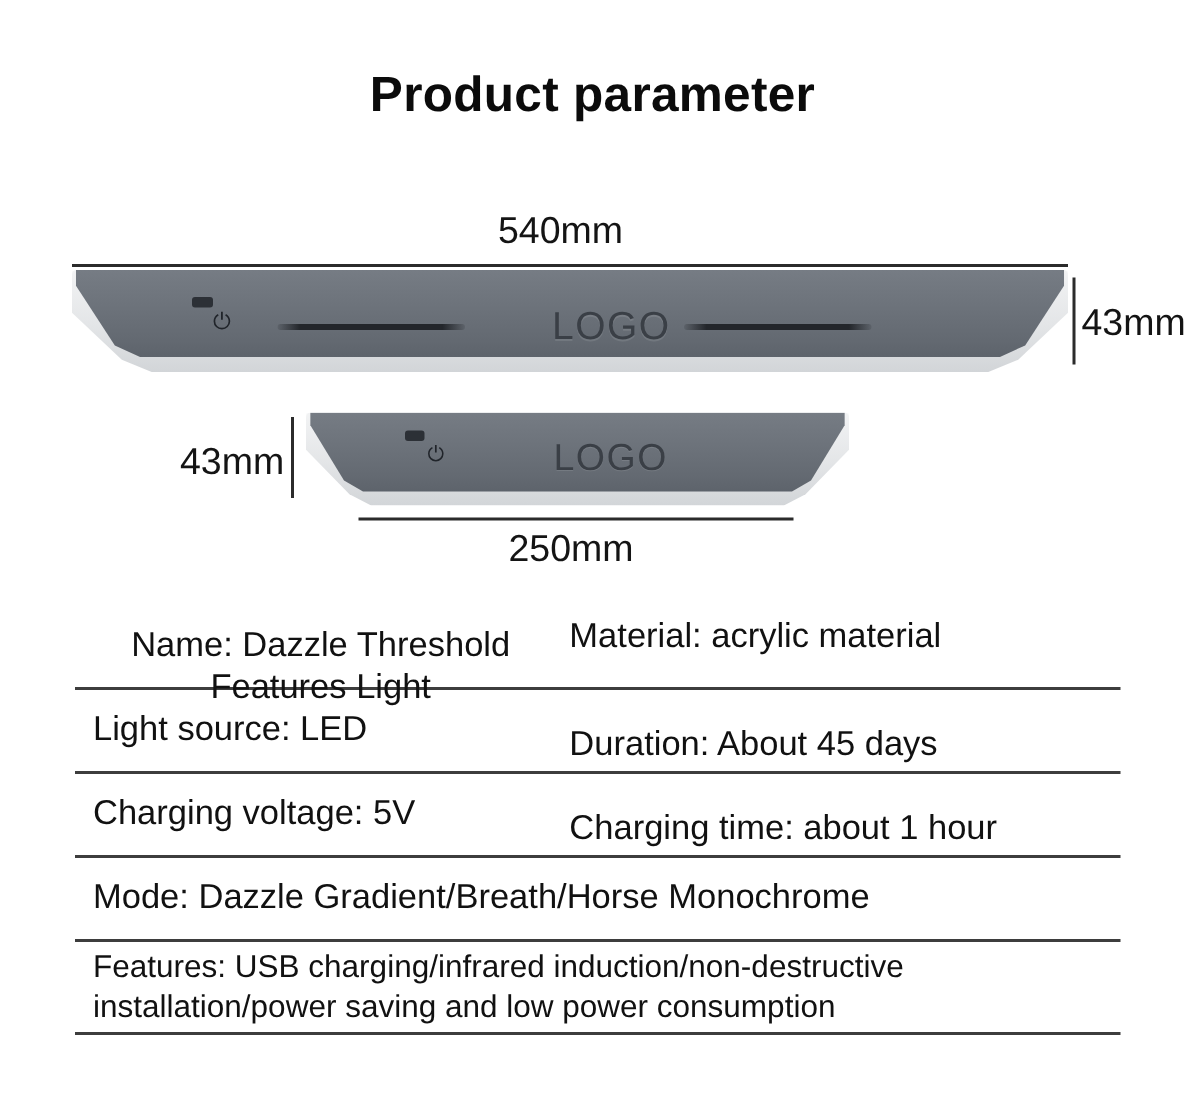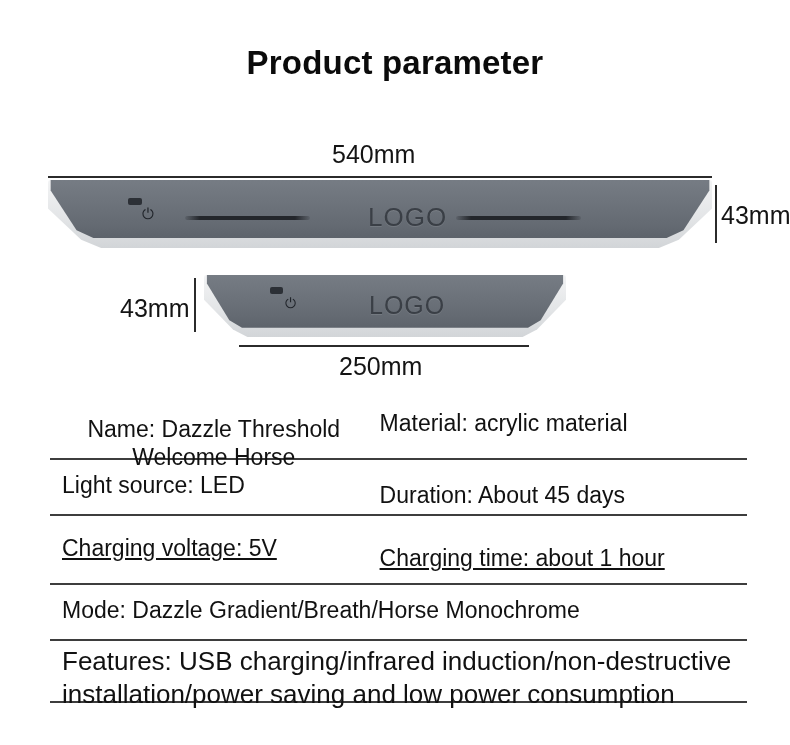--- a/index.html
+++ b/index.html
@@ -144,26 +144,26 @@
   }
   .cell-a { width: 47%; justify-content: center; text-align: center; }
   .cell-b { width: 53%; justify-content: flex-start; text-align: center; }
   .cell-left { width: 47%; justify-content: flex-start; text-align: left; padding-left: 12px;}
   .cell-right { width: 53%; justify-content: flex-start; text-align: right; margin-top: 20px; }
   .cell-full { width: 100%; justify-content: flex-start; text-align: left; padding-left: 12px; }
   .cell-full.wrap { display: block; }
 
   .row-name { height: 68px; }
   .row-light { height: 56px; }
-  .row-charge { height: 69px; text-decoration: underline; }
+  .row-charge { height: 56px; }
   .row-mode { height: 56px; align-items: center; }
   .row-features { height: 62px; }
 
   .row-features .spec-cell {
-    font-size: 26px;
+    font-size: 21px;
     line-height: 1.28;
     padding-top: 4px;
     align-items: flex-start;
   }
 </style>
 </head>
 <body>
 
 <div class="page-title">Product parameter</div>
 
@@ -200,21 +200,21 @@
   <div class="dim-line-h" style="left:239px; top:345px; width:290px;"></div>
   <div class="dim-label" style="left:339px; top:352px;">250mm</div>
 </div>
 
 <div class="spec-table">
 
   <div class="spec-row row-name">
     <div class="spec-cell cell-a">
       <span style="display:block;margin-top:39px;">
         <span style="display:block;">Name: Dazzle Threshold</span>
-        <span style="display:block;">Welcome Horse</span>
+        <span style="display:block;">Features Light</span>
       </span>
     </div>
     <div class="spec-cell cell-b">Material: acrylic material</div>
   </div>
 
   <div class="spec-row row-light">
     <div class="spec-cell cell-left">Light source: LED</div>
     <div class="spec-cell cell-right">Duration: About 45 days</div>
   </div>
 

